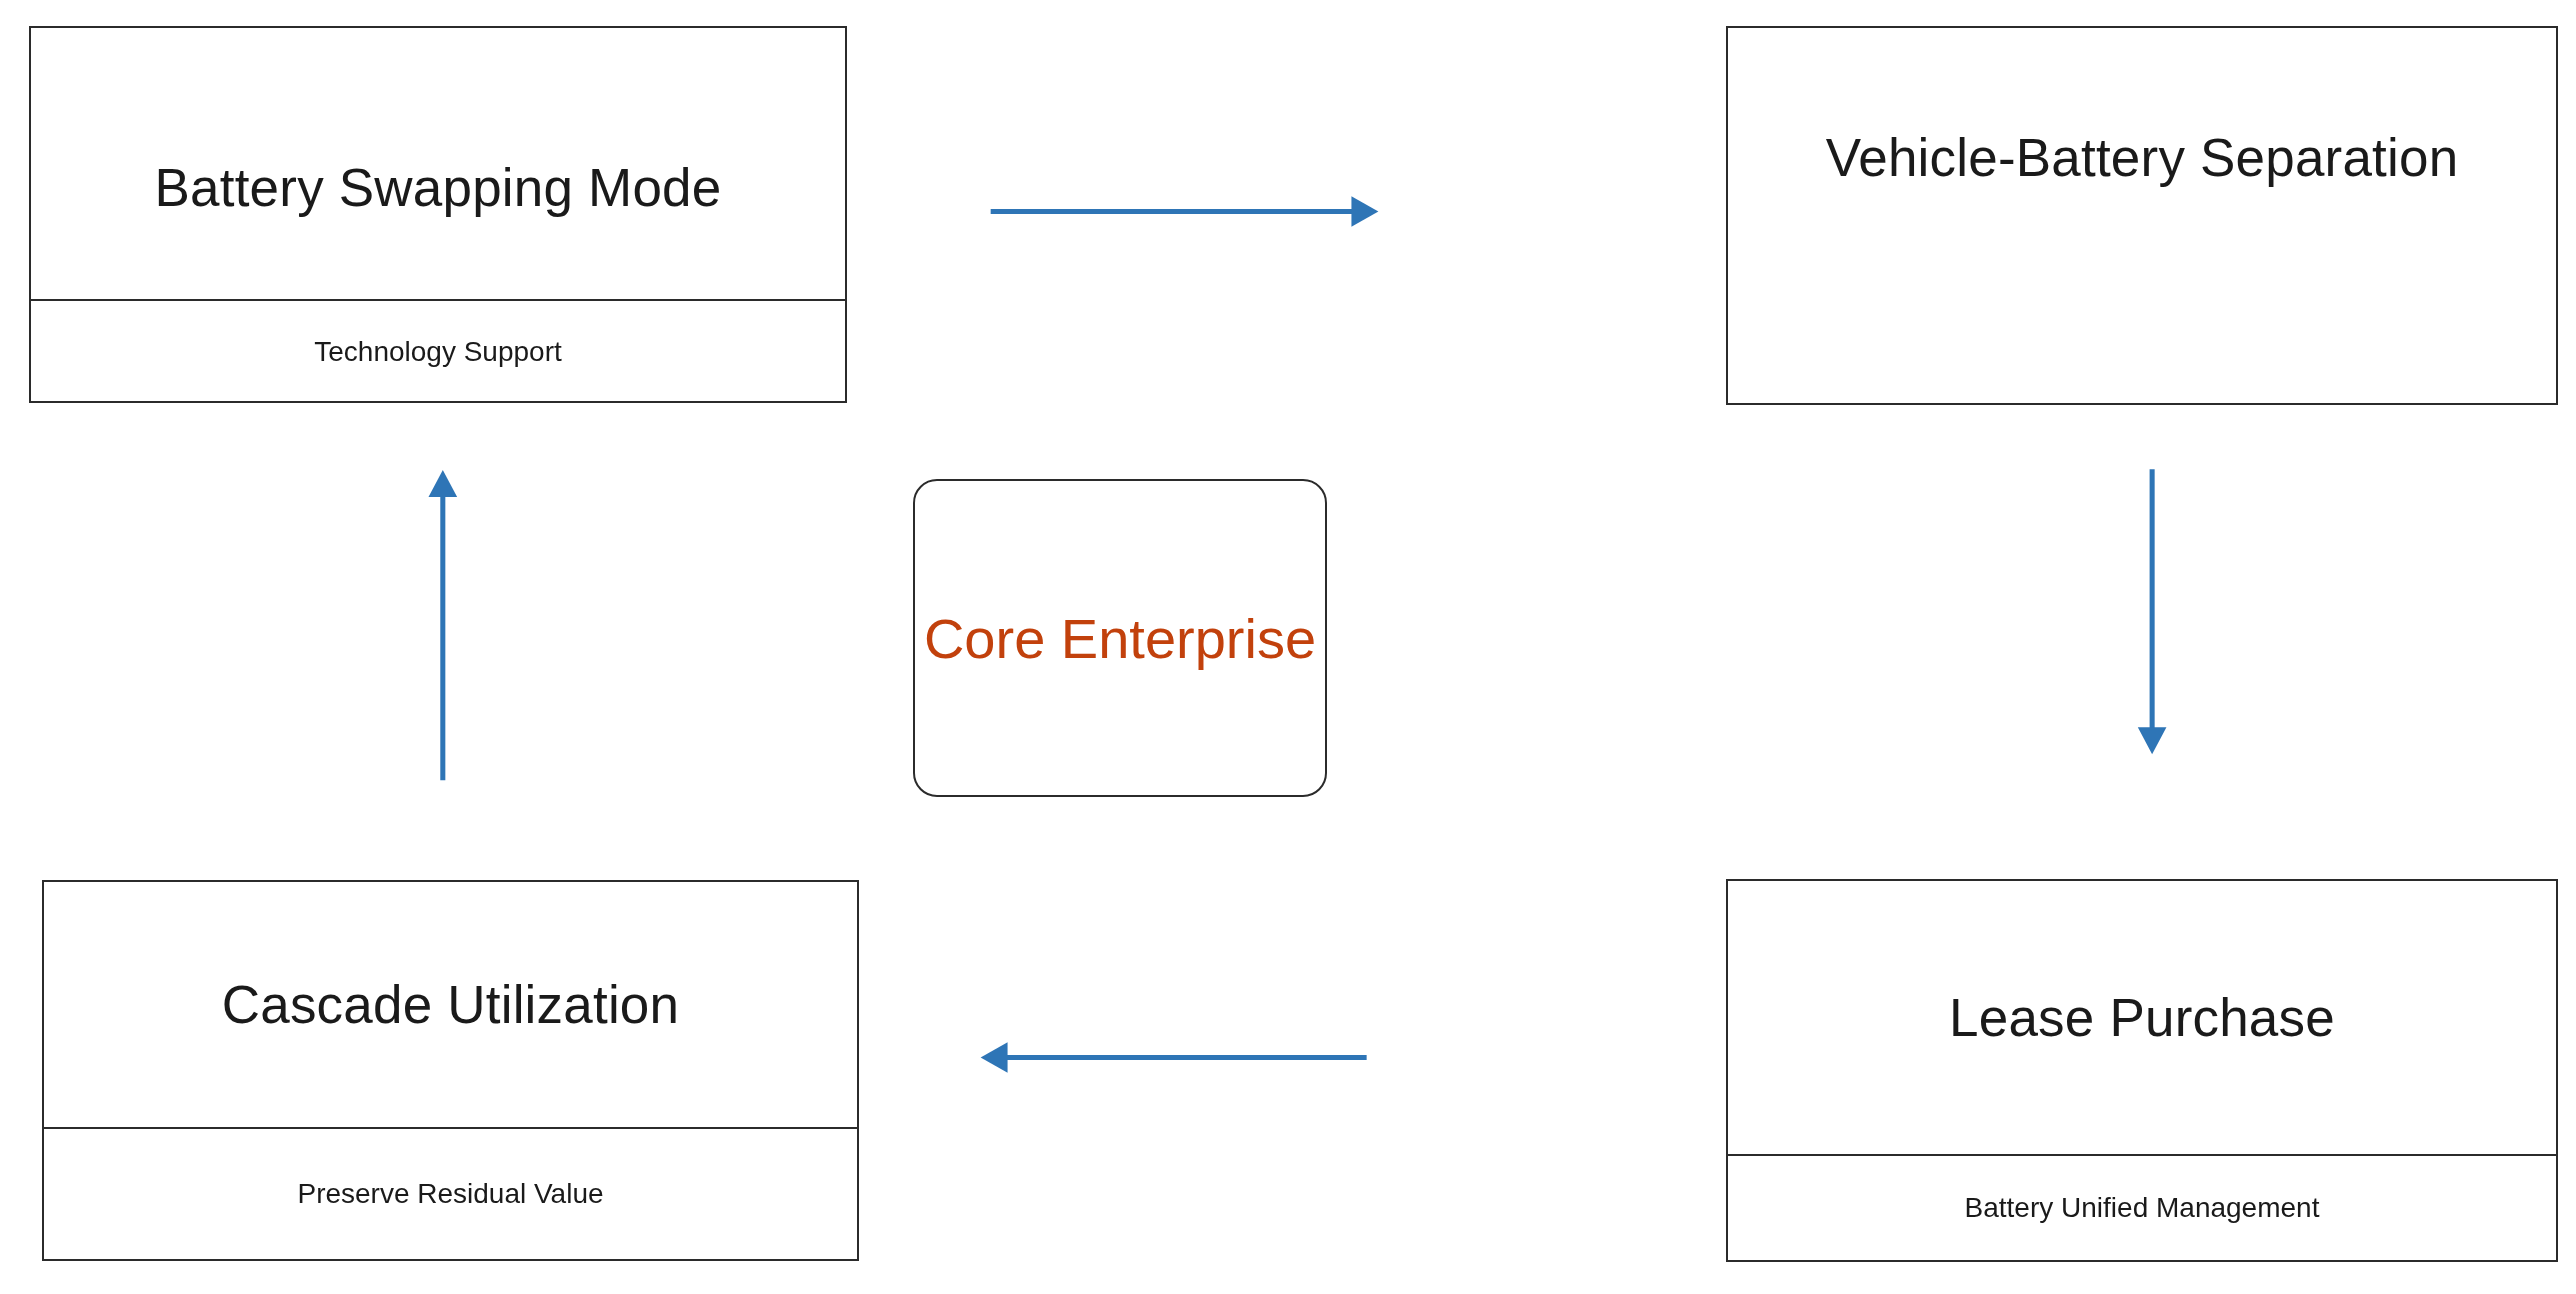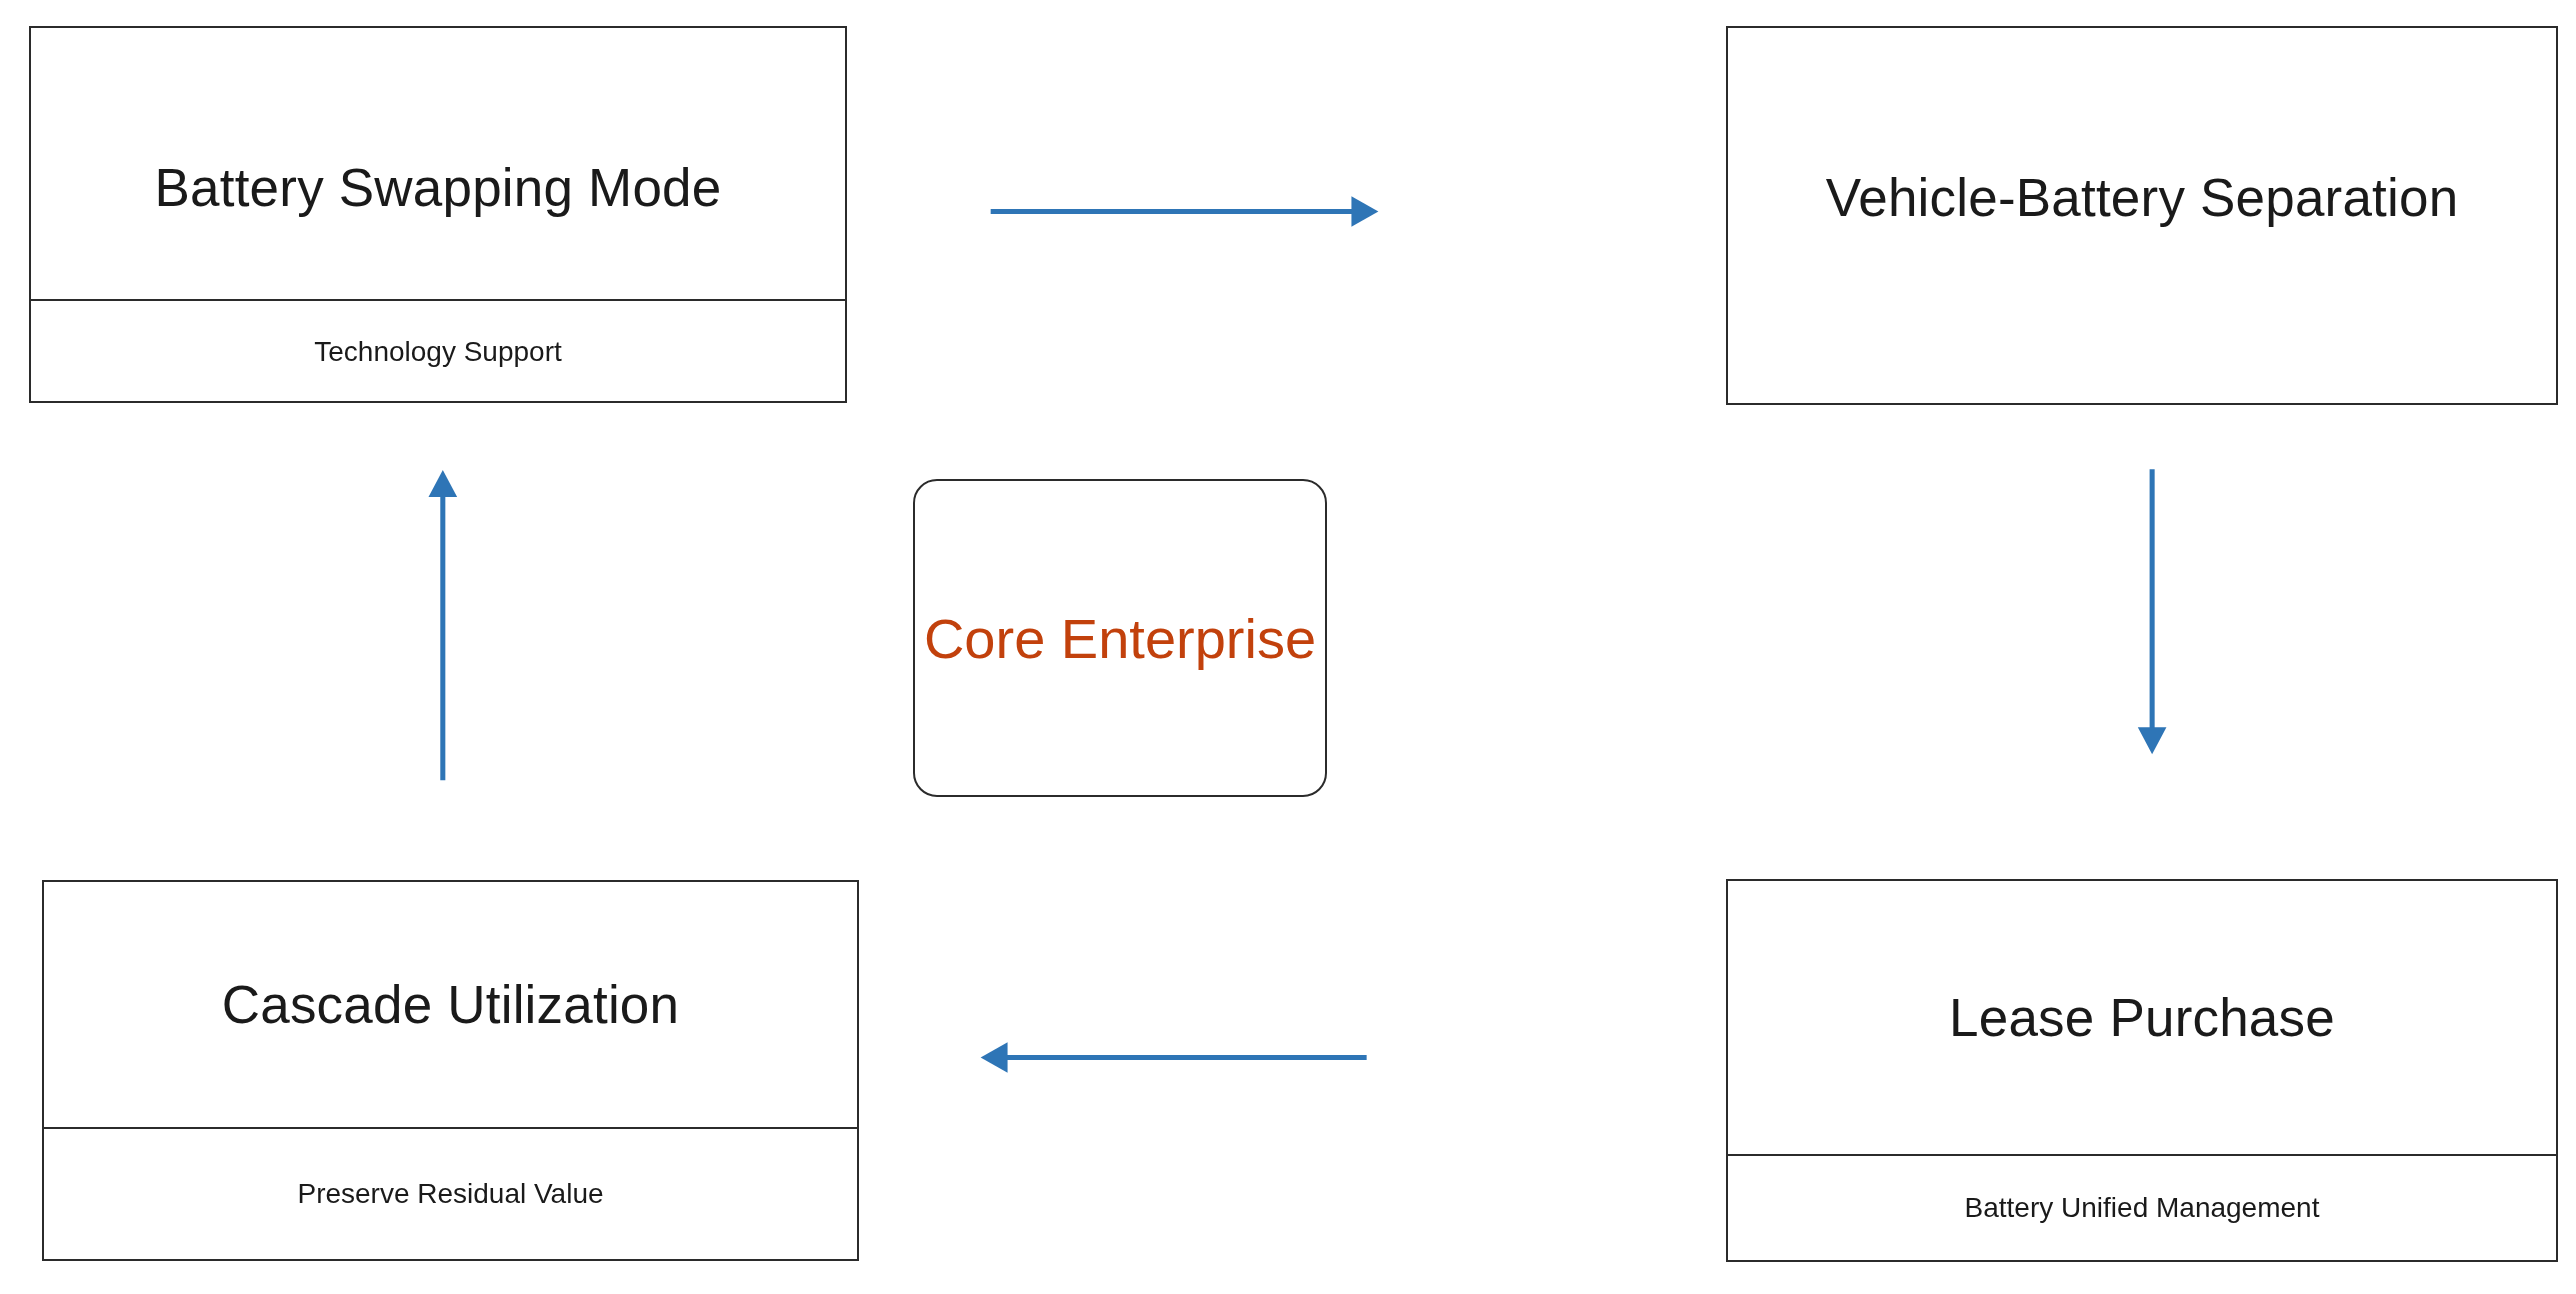--- a/index.html
+++ b/index.html
@@ -51,21 +51,21 @@
     padding: 0 8.5px;
     white-space: nowrap;
   }
 
   
   #node-top-left      { left: 29px;   top: 26px;   width: 818px;  height: 377px; }
   #node-top-left   .cell-main { height: 256px; margin-top: 48px; }
   #node-top-left   .cell-sub  { height: 116px; }
 
   #node-top-right     { left: 1726px; top: 26px;   width: 832px;  height: 379px; }
-  #node-top-right  .cell-main { height: 259px; margin-top: 40px; }
+  #node-top-right  .cell-main { height: 259px; }
   #node-top-right  .cell-sub  { height: 114px; }
 
   #node-bottom-left   { left: 42px;   top: 880px; width: 817px;  height: 381px; }
   #node-bottom-left   .cell-main { height: 263px; }
   #node-bottom-left   .cell-sub  { height: 142px; }
 
   #node-bottom-right  { left: 1726px; top: 879px; width: 832px;  height: 383px; }
   #node-bottom-right  .cell-main { height: 295px; }
   #node-bottom-right  .cell-sub  { height: 114px; }
 

